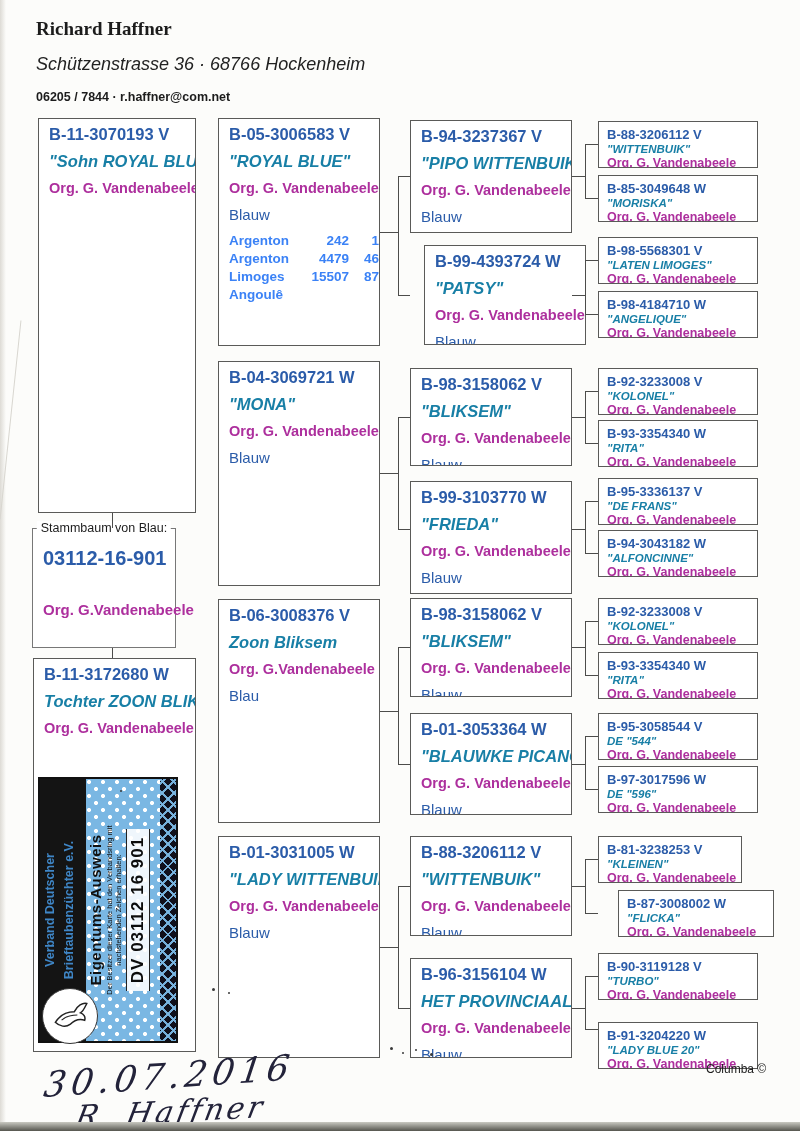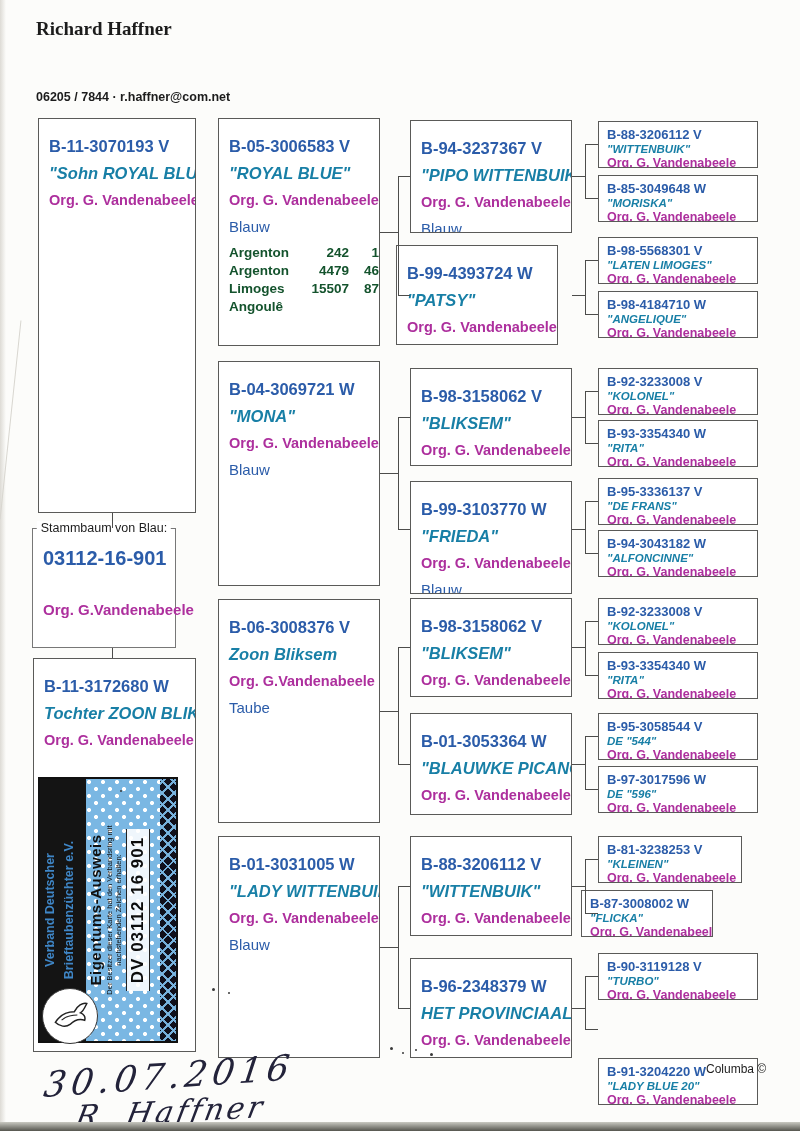--- a/index.html
+++ b/index.html
@@ -12,34 +12,34 @@
   .speck{position:absolute;width:3px;height:3px;border-radius:50%;background:#3a3a3a;}
 
   
   .h-name{position:absolute;left:36px;top:18px;font-family:"Liberation Serif",serif;
           font-weight:bold;font-size:19px;color:#1c1c1c;}
   .h-addr{position:absolute;left:36px;top:54px;font-style:italic;font-size:18px;color:#222;}
   .h-tel{position:absolute;left:36px;top:90px;font-weight:bold;font-size:12.5px;color:#1c1c1c;}
 
   
   .pbox{position:absolute;background:#fff;border:1px solid #5a5a58;box-sizing:border-box;
-        padding:16px 0 0 10px;overflow:hidden;white-space:nowrap;}
+        padding:4px 0 0 10px;overflow:hidden;white-space:nowrap;}
   .id{color:#2b5ca9;font-weight:bold;}
   .pname{color:#187fa6;font-weight:bold;font-style:italic;}
   .org{color:#ad2f9d;font-weight:bold;}
   .cline-txt{color:#2b5ca9;}
   .g1 .id,.g2 .id,.g3 .id{font-size:16.5px;margin:2px 0 8px 0;}
   .g1 .pname,.g2 .pname,.g3 .pname{font-size:16.5px;margin:0 0 9px 0;}
   .g1 .org,.g2 .org,.g3 .org{font-size:14.5px;margin:0 0 10px 0;}
   .g2 .cline-txt,.g3 .cline-txt{font-size:15px;}
   .g4{padding:5px 0 0 8px;}
   .g4 .id{font-size:13px;margin:0 0 1px 0;}
   .g4 .pname{font-size:11.5px;margin:0 0 1px 0;}
   .g4 .org{font-size:12.5px;margin:0;}
-  .results{margin-top:9px;width:150px;color:#14532d;font-weight:bold;font-size:13.5px;line-height:18px;}
+  .results{margin-top:9px;width:150px;color:#3b82f6;font-weight:bold;font-size:13.5px;line-height:18px;}
   .results .rrow{display:flex;}
   .results .rn{flex:1;}
   .results .rc1{width:52px;text-align:right;}
   .results .rc2{width:30px;text-align:right;}
 
   
   .sbox{position:absolute;left:32px;top:528px;width:144px;height:120px;background:#fff;
         border:1px solid #777;box-sizing:border-box;}
   .slabel{position:absolute;left:50%;top:-8px;transform:translateX(-50%);background:#fff;
           padding:0 4px;font-size:12.5px;color:#1c1c1c;white-space:nowrap;}
@@ -79,20 +79,21 @@
   .brand{position:absolute;left:706px;top:1062px;font-size:12px;color:#1c1c1c;}
 </style>
 </head>
 <body>
 
 <div id="page">
   <div class="edge-left"></div>
   <div class="crease"></div>
 
   <div class="h-name">Richard Haffner</div>
+  <div class="h-addr">Schützenstrasse 36  ·  68766 Hockenheim</div>
   <div class="h-tel">06205 / 7844  ·  r.haffner@com.net</div>
 
   <div class="pbox g1" style="left:38px;top:118px;width:158px;height:395px">
     <div class="id">B-11-3070193 V</div>
     <div class="pname">"Sohn ROYAL BLUE</div>
     <div class="org">Org. G. Vandenabeele</div>
   </div>
   <div class="pbox g1" style="left:33px;top:658px;width:163px;height:394px">
     <div class="id">B-11-3172680 W</div>
     <div class="pname">Tochter ZOON BLIK</div>
@@ -136,36 +137,36 @@
   <div class="pbox g2" style="left:218px;top:361px;width:162px;height:225px">
     <div class="id">B-04-3069721 W</div>
     <div class="pname">"MONA"</div>
     <div class="org">Org. G. Vandenabeele</div>
     <div class="cline-txt">Blauw</div>
   </div>
   <div class="pbox g2" style="left:218px;top:599px;width:162px;height:224px">
     <div class="id">B-06-3008376 V</div>
     <div class="pname">Zoon Bliksem</div>
     <div class="org">Org. G.Vandenabeele</div>
-    <div class="cline-txt">Taube</div>
+    <div class="cline-txt">Blau</div>
   </div>
   <div class="pbox g2" style="left:218px;top:836px;width:162px;height:222px">
     <div class="id">B-01-3031005 W</div>
     <div class="pname">"LADY WITTENBUIK</div>
     <div class="org">Org. G. Vandenabeele</div>
     <div class="cline-txt">Blauw</div>
   </div>
 
   <div class="pbox g3" style="left:410px;top:120px;width:162px;height:113px">
     <div class="id">B-94-3237367 V</div>
     <div class="pname">"PIPO WITTENBUIK</div>
     <div class="org">Org. G. Vandenabeele</div>
     <div class="cline-txt">Blauw</div>
   </div>
-  <div class="pbox g3" style="left:396px;top:245px;width:162px;height:100px">
+  <div class="pbox g3" style="left:424px;top:245px;width:162px;height:100px">
     <div class="id">B-99-4393724 W</div>
     <div class="pname">"PATSY"</div>
     <div class="org">Org. G. Vandenabeele</div>
     <div class="cline-txt">Blauw</div>
   </div>
   <div class="pbox g3" style="left:410px;top:368px;width:162px;height:98px">
     <div class="id">B-98-3158062 V</div>
     <div class="pname">"BLIKSEM"</div>
     <div class="org">Org. G. Vandenabeele</div>
     <div class="cline-txt">Blauw</div>
@@ -188,21 +189,21 @@
     <div class="org">Org. G. Vandenabeele</div>
     <div class="cline-txt">Blauw</div>
   </div>
   <div class="pbox g3" style="left:410px;top:836px;width:162px;height:100px">
     <div class="id">B-88-3206112 V</div>
     <div class="pname">"WITTENBUIK"</div>
     <div class="org">Org. G. Vandenabeele</div>
     <div class="cline-txt">Blauw</div>
   </div>
   <div class="pbox g3" style="left:410px;top:958px;width:162px;height:100px">
-    <div class="id">B-96-2348379 W</div>
+    <div class="id">B-96-3156104 W</div>
     <div class="pname">HET PROVINCIAALK</div>
     <div class="org">Org. G. Vandenabeele</div>
     <div class="cline-txt">Blauw</div>
   </div>
 
   <div class="pbox g4" style="left:598px;top:121px;width:160px;height:47px">
     <div class="id">B-88-3206112 V</div>
     <div class="pname">"WITTENBUIK"</div>
     <div class="org">Org. G. Vandenabeele</div>
   </div>
@@ -259,31 +260,31 @@
   <div class="pbox g4" style="left:598px;top:766px;width:160px;height:47px">
     <div class="id">B-97-3017596 W</div>
     <div class="pname">DE "596"</div>
     <div class="org">Org. G. Vandenabeele</div>
   </div>
   <div class="pbox g4" style="left:598px;top:836px;width:144px;height:47px">
     <div class="id">B-81-3238253 V</div>
     <div class="pname">"KLEINEN"</div>
     <div class="org">Org. G. Vandenabeele</div>
   </div>
-  <div class="pbox g4" style="left:581px;top:890px;width:132px;height:47px">
+  <div class="pbox g4" style="left:618px;top:890px;width:156px;height:47px">
     <div class="id">B-87-3008002 W</div>
     <div class="pname">"FLICKA"</div>
     <div class="org">Org. G. Vandenabeele</div>
   </div>
   <div class="pbox g4" style="left:598px;top:953px;width:160px;height:47px">
     <div class="id">B-90-3119128 V</div>
     <div class="pname">"TURBO"</div>
     <div class="org">Org. G. Vandenabeele</div>
   </div>
-  <div class="pbox g4" style="left:598px;top:1058px;width:160px;height:47px">
+  <div class="pbox g4" style="left:598px;top:1022px;width:160px;height:47px">
     <div class="id">B-91-3204220 W</div>
     <div class="pname">"LADY BLUE 20"</div>
     <div class="org">Org. G. Vandenabeele</div>
   </div>
 
   <div class="stamp">
     <div class="stamp-left">
       <div class="stamp-left-rot">
         <div>Verband Deutscher</div>
         <div>Brieftaubenzüchter e.V.</div>

